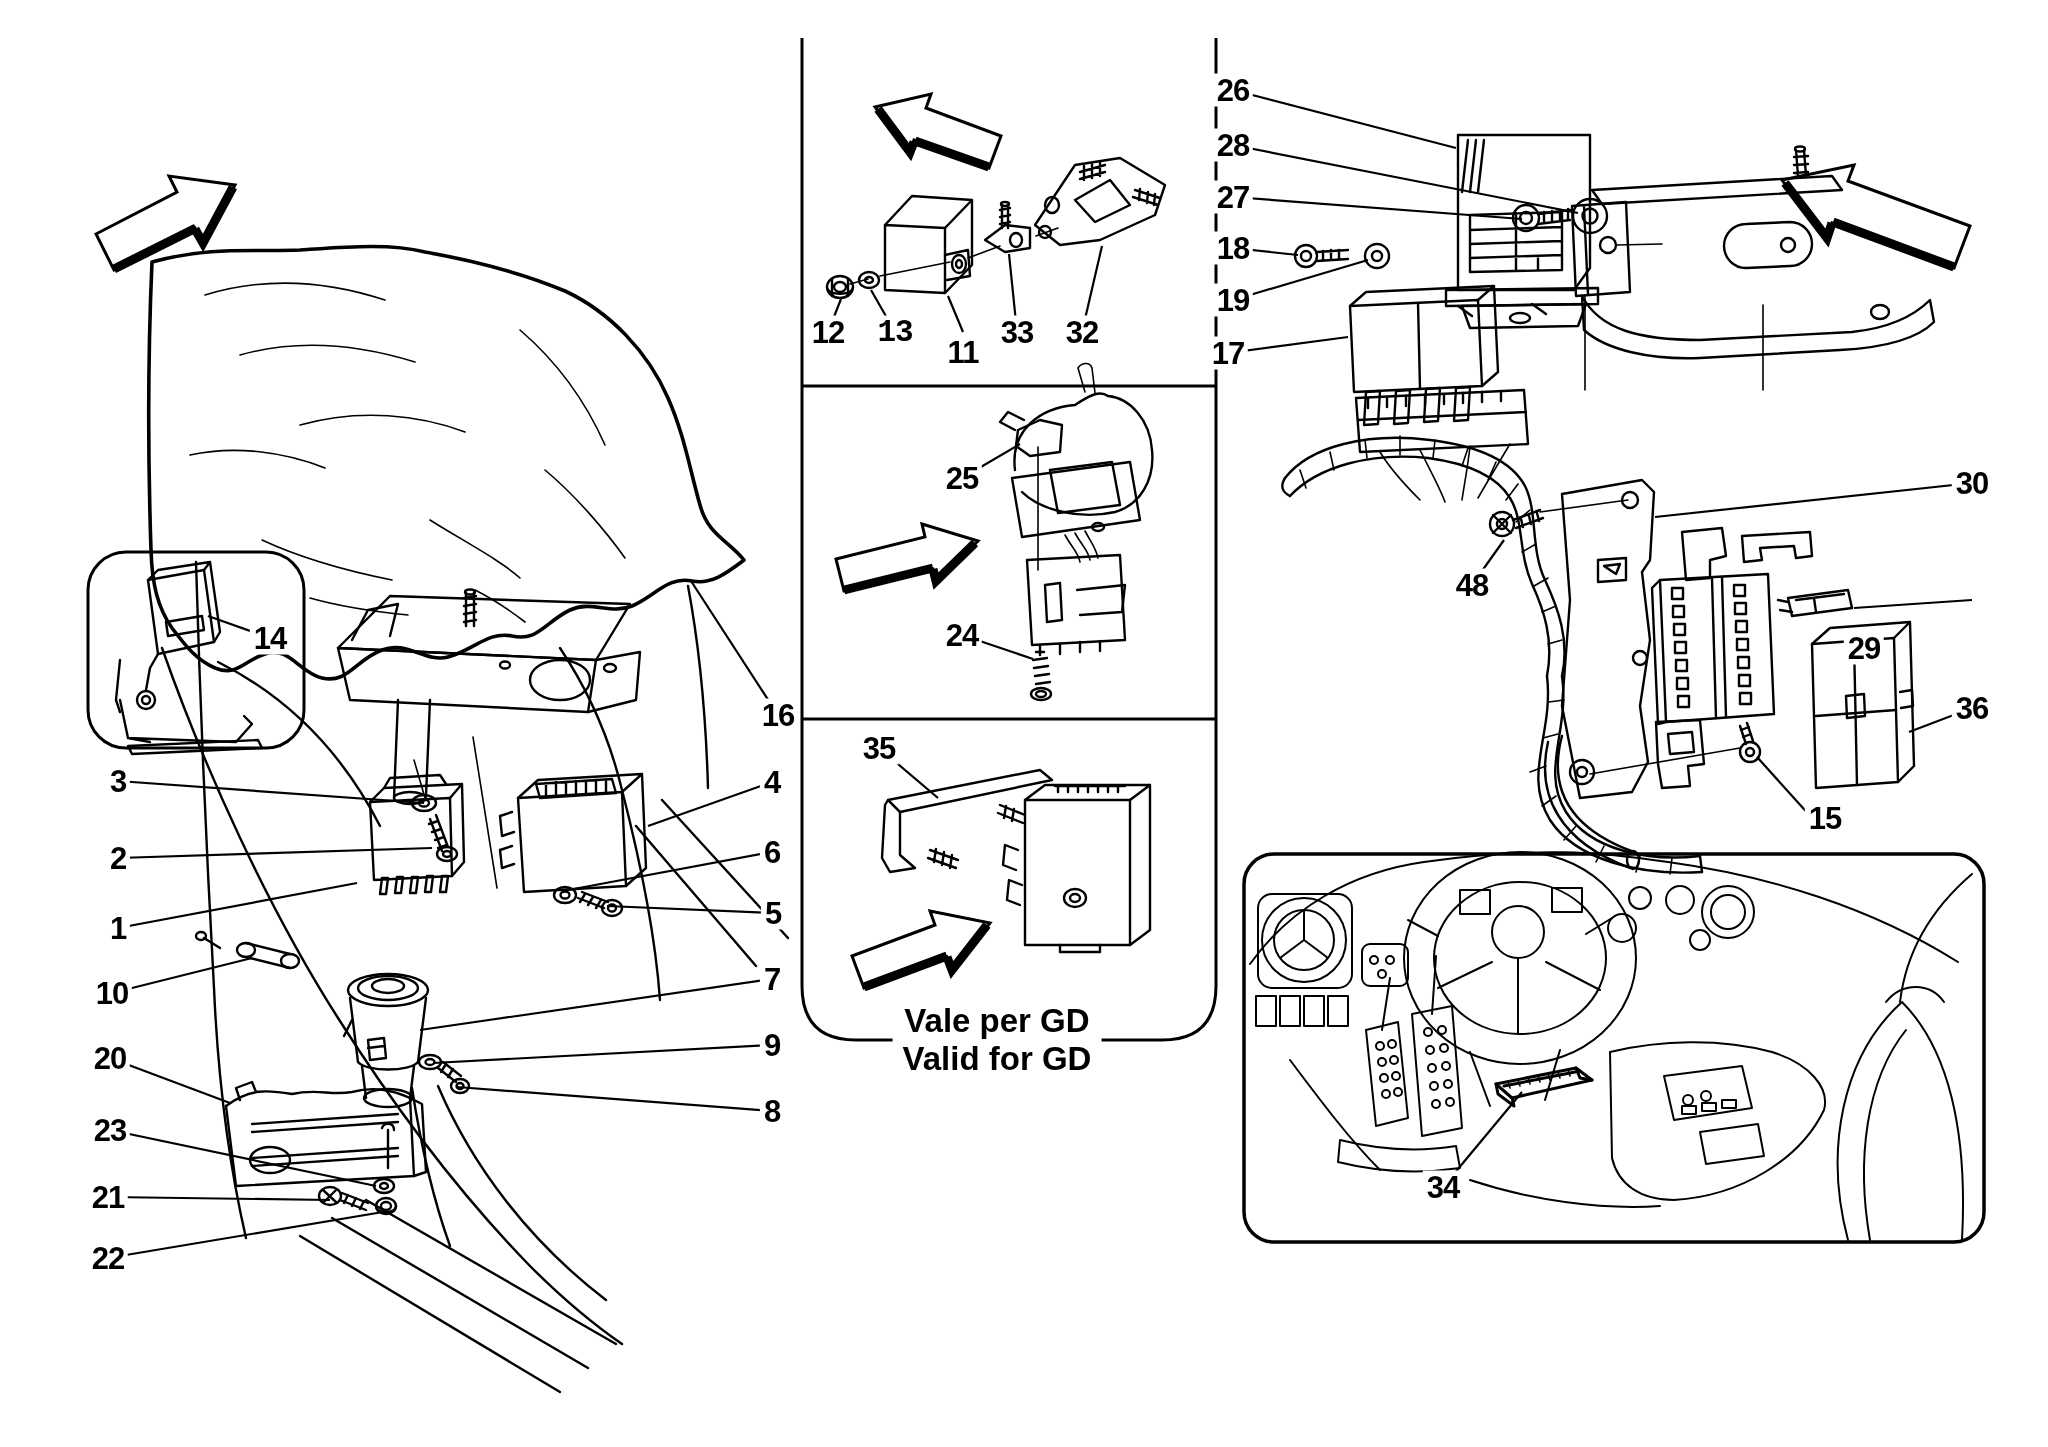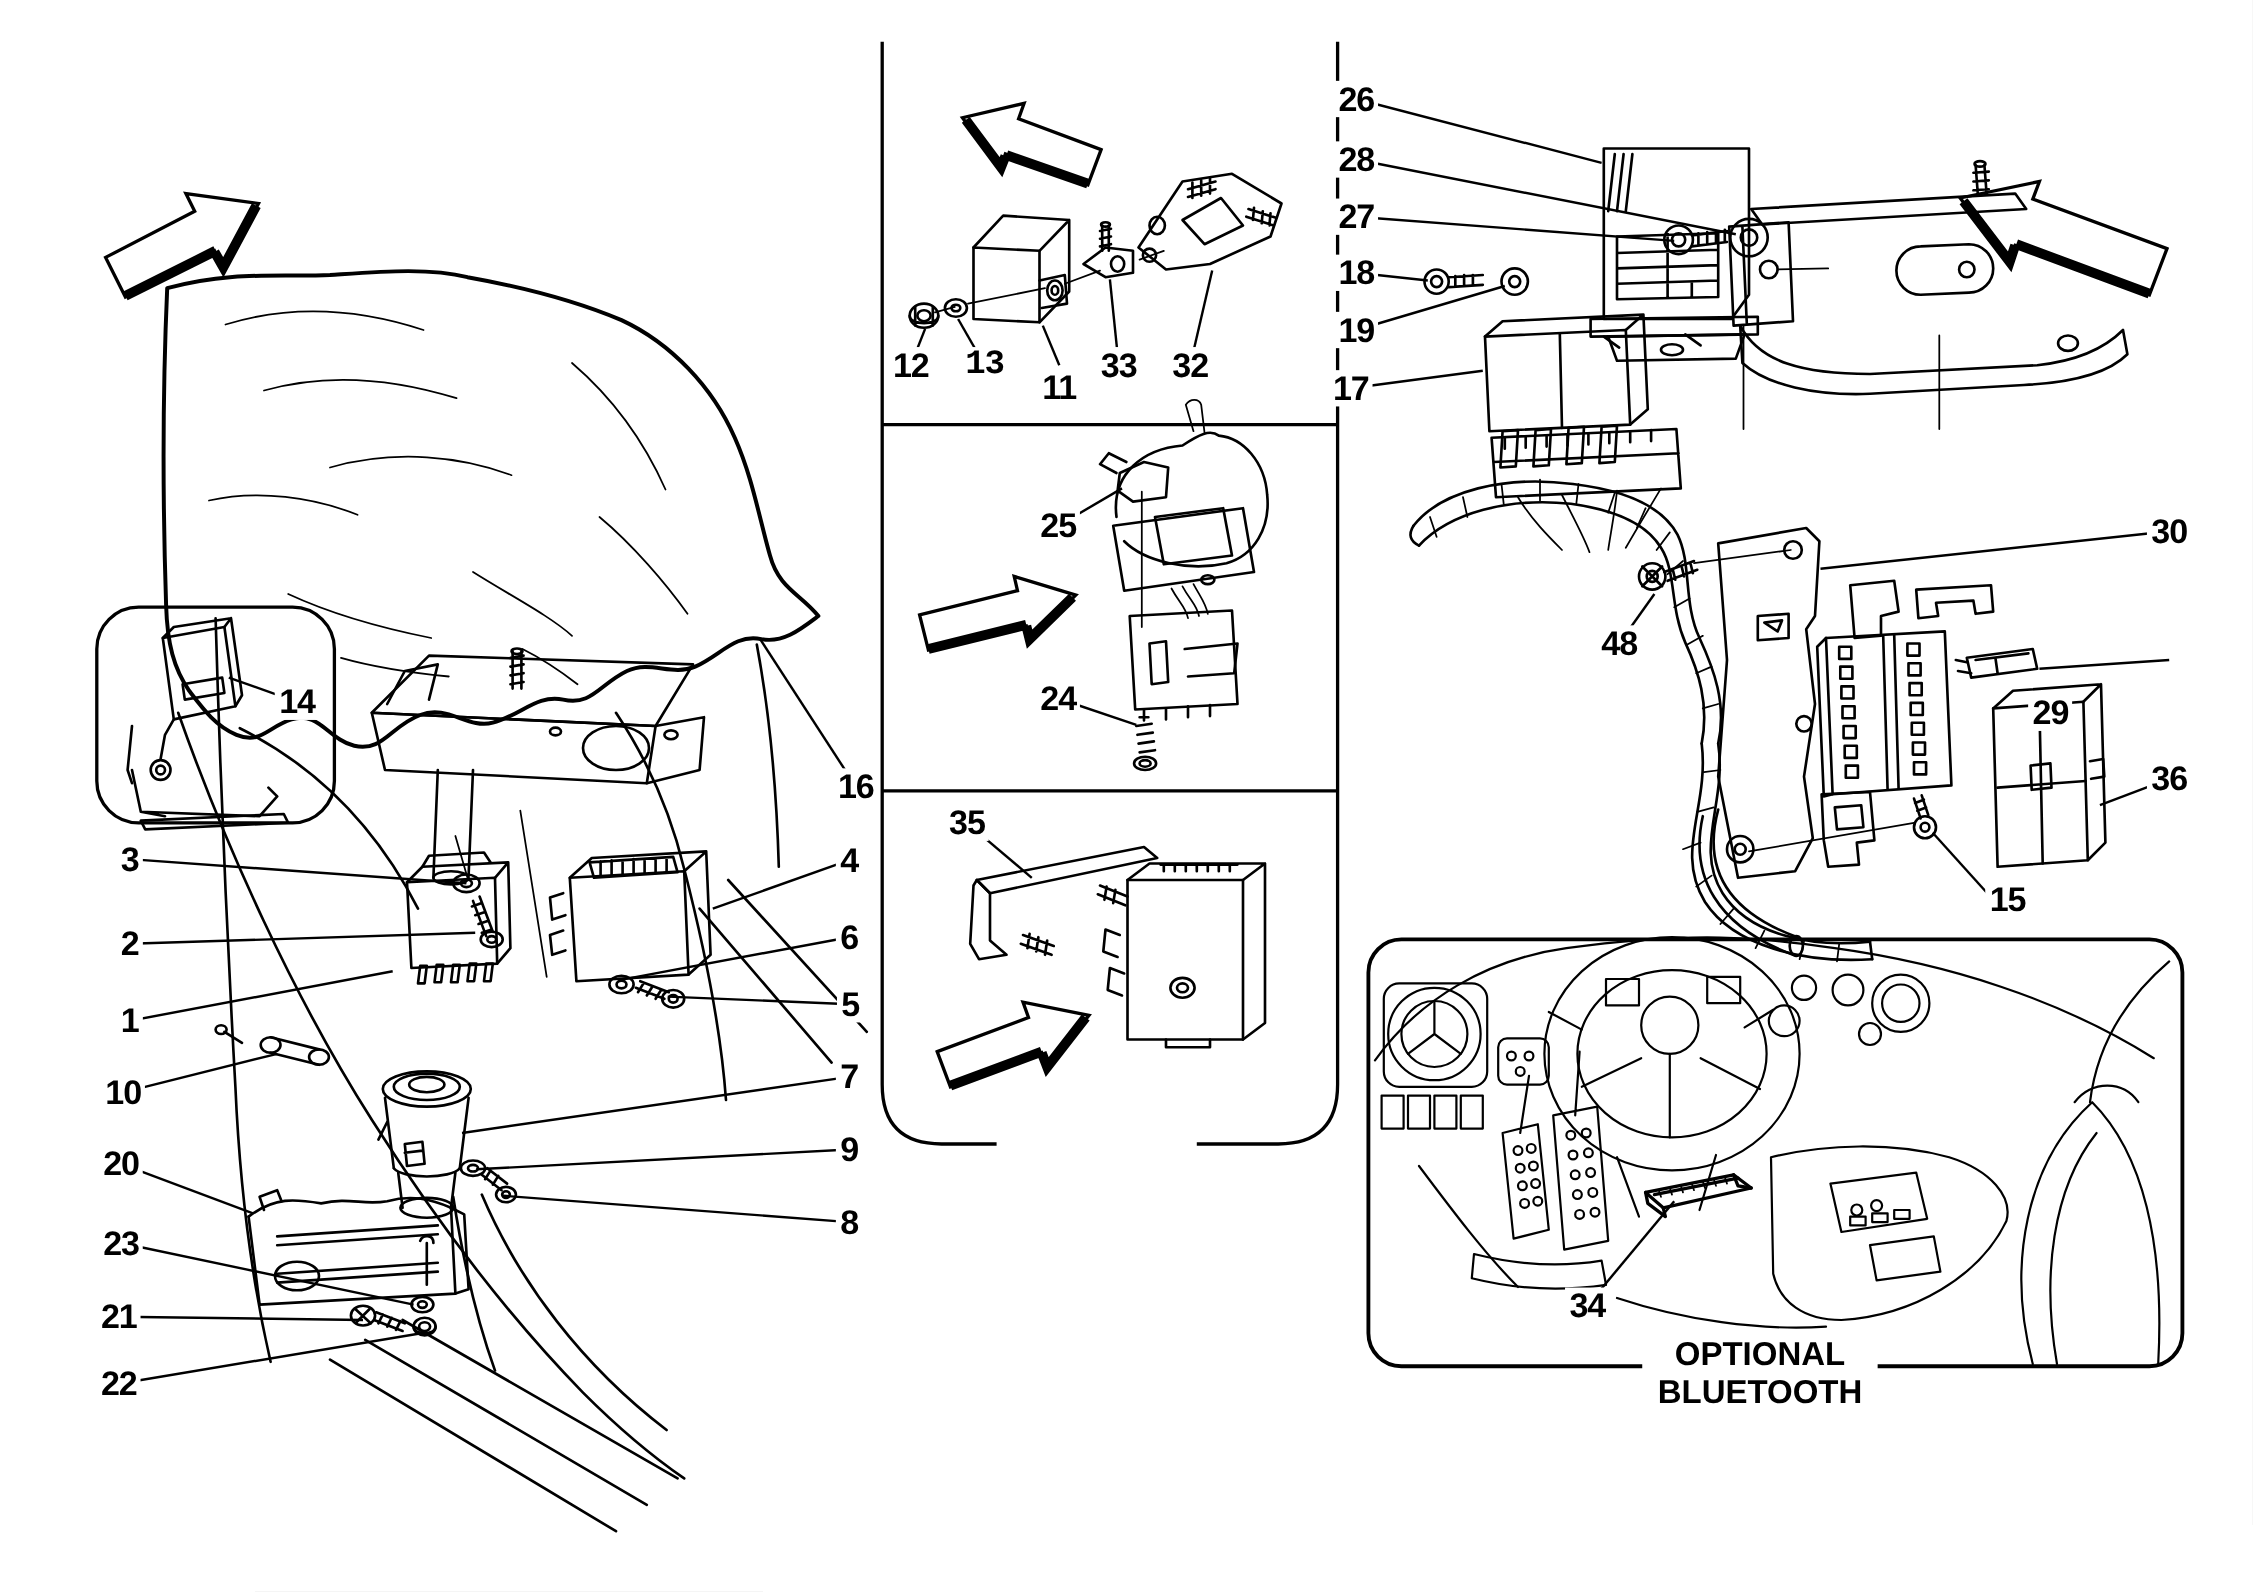--- a/index.html
+++ b/index.html
@@ -523,19 +523,19 @@
       <div class="part-label" style="left: 1864px; top: 600px; margin-top: 48px;">29</div>
       <div class="part-label" style="left: 1972px; top: 483px;">30</div>
       <div class="part-label" style="left: 1472px; top: 585px;">48</div>
       <div class="part-label" style="left: 1082px; top: 332px;">32</div>
       <div class="part-label" style="left: 1017px; top: 332px;">33</div>
       <div class="part-label" style="left: 1443px; top: 1187px;">34</div>
       <div class="part-label" style="left: 879px; top: 748px;">35</div>
       <div class="part-label" style="left: 1972px; top: 708px;">36</div>
     </div>
 
-
-<div class="note" id="optional-note">
-  <div>OPTIONAL</div>
-  <div>BLUETOOTH</div>
+<div class="note" id="gd-note">
+  <div>Vale per GD</div>
+  <div>Valid for GD</div>
 </div>
 
+
 </div>
 
 </body></html>

